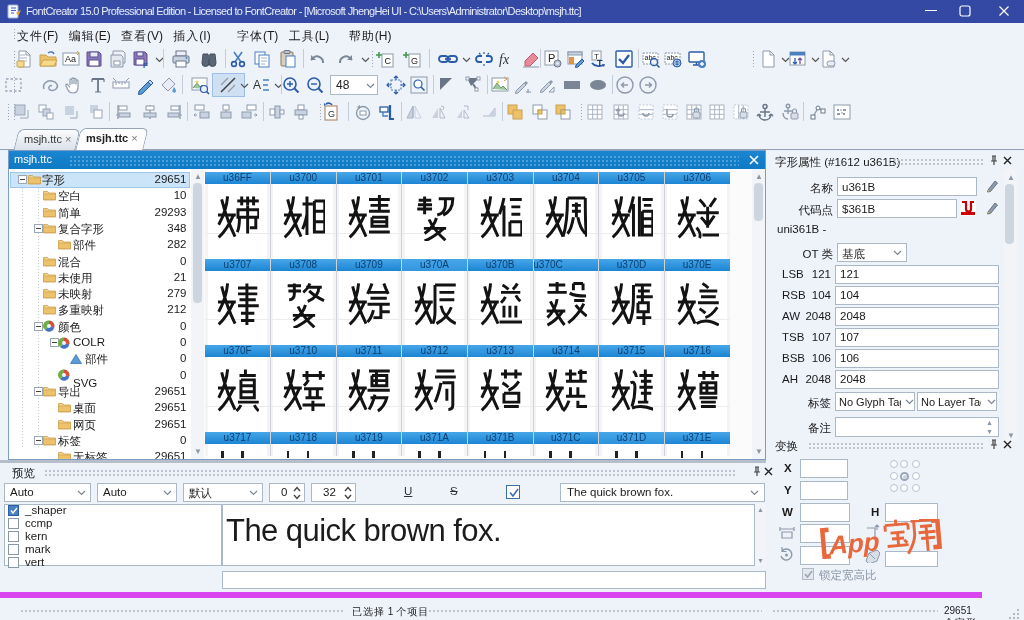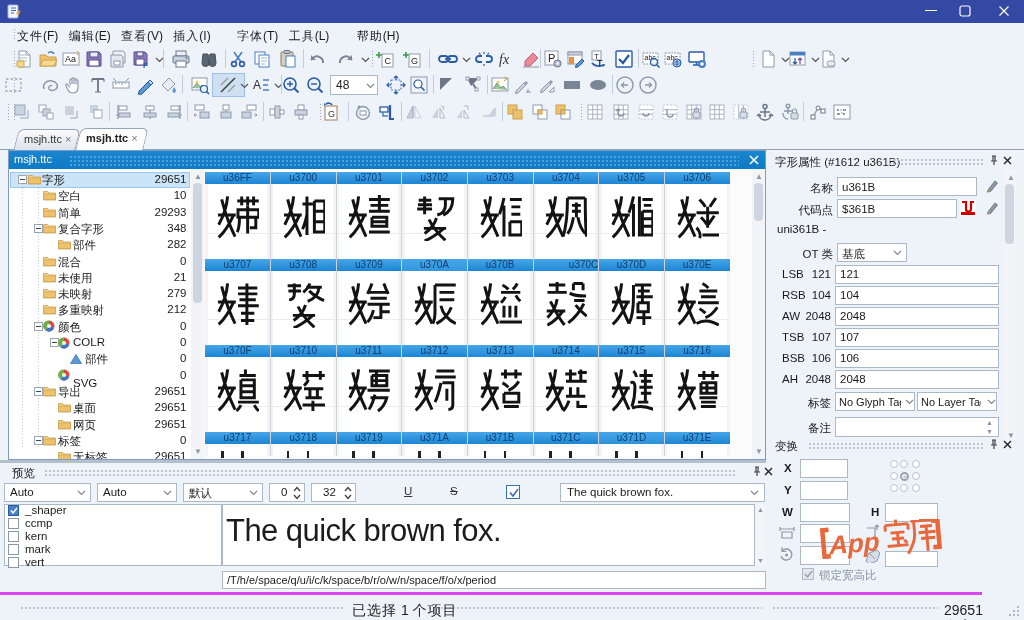--- a/index.html
+++ b/index.html
@@ -12,38 +12,39 @@
 .cjk{letter-spacing:1px}
 </style></head>
 <body>
 
 <div class="abs" id="titlebar" style="left:0;top:0;width:1024px;height:23px;background:#3349a4">
   <svg class="abs" style="left:7px;top:4px" width="15" height="15" viewBox="0 0 15 15">
     <rect x="1" y="1" width="10" height="13" rx="1" fill="#f5f8ff" stroke="#9db0e0"></rect>
     <path d="M4 4h5M4 6.5h5M4 9h3" stroke="#3a62c0" stroke-width="1.2"></path>
     <path d="M9 9 L14 6 L11.5 11.5 Z" fill="#e8a33d"></path>
   </svg>
+  <div class="abs" style="left:26px;top:5px;font-size:11px;letter-spacing:-0.65px;color:#e8ecf8;white-space:nowrap">FontCreator 15.0 Professional Edition - Licensed to FontCreator - [Microsoft JhengHei UI - C:\Users\Administrator\Desktop\msjh.ttc]</div>
   <div class="abs" style="left:925px;top:10px;width:12px;height:1.4px;background:#fff"></div>
   <svg class="abs" style="left:959px;top:5px" width="12" height="12" viewBox="0 0 12 12">
       <rect x="1" y="1" width="10" height="10" fill="none" stroke="#fff" stroke-width="1.2" rx="2"></rect>
     </svg>
   <svg class="abs" style="left:998px;top:5px" width="12" height="12" viewBox="0 0 12 12">
       <path d="M1.5 1.5 L10.5 10.5 M10.5 1.5 L1.5 10.5" stroke="#fff" stroke-width="1.2"></path>
     </svg>
 </div>
 
 <div class="abs" id="menubar" style="left:0;top:23px;width:1024px;height:23px;background:#eef2f9;font-size:12px;color:#1a1a1a">
   <div class="grip" style="left:13px;top:5px;height:13px"></div>
   <div class="abs" style="left:17px;top:5px;white-space:nowrap">
     <span style="margin-right:7px"><span class="cjk">文件</span>(F)</span>
     <span style="margin-right:7px"><span class="cjk">编辑</span>(E)</span>
     <span style="margin-right:7px"><span class="cjk">查看</span>(V)</span>
     <span style="margin-right:23px"><span class="cjk">插入</span>(I)</span>
     <span style="margin-right:7px"><span class="cjk">字体</span>(T)</span>
-    <span style="margin-right:24px"><span class="cjk">工具</span>(L)</span>
+    <span style="margin-right:16px"><span class="cjk">工具</span>(L)</span>
     <span style="margin-right:7px"><span class="cjk">帮助</span>(H)</span>
   </div>
 </div>
 
 <div class="abs" id="toolbar1" style="left:0;top:46px;width:1024px;height:26px">
     <div class="grip" style="left:13px;top:4px;height:18px"></div>
 <svg class="abs" style="left:14px;top:3px" width="20" height="20" viewBox="0 0 20 20">
       <path d="M5 2 h7 l4 4 v12 h-11 z" fill="#fff" stroke="#8d9aab"></path>
       <path d="M12 2 v4 h4" fill="none" stroke="#8d9aab"></path>
       <path d="M6 6h5M6 9h7M6 12h7" stroke="#a8b4c4" stroke-width="1"></path>
@@ -755,21 +756,21 @@
 <div class="abs" style="left:460.6px;top:63.7px;width:65.0px;height:1px;background:#ececec"></div>
 <svg class="abs" style="left:472.6px;top:26.0px" width="42" height="46" viewBox="0 0 56 62">
         <path d="M14 2 C13 14 10 26 2 40 M1 27 L25 27 M6 6 C10 22 16 40 24 56 M22 27 C17 38 10 50 2 57" fill="none" stroke="#131313" stroke-width="4.0" stroke-linecap="butt"></path>
         <path d="M30 6 C34 10 36 12 38 16 M52 4 C48 10 46 12 44 16 M26 24 H56 M41 16 V44 M32 30 C36 34 38 36 40 40 M50 28 C46 34 44 36 42 40 M26 44 C30 48 32 54 30 58 M34 54 H58" fill="none" stroke="#131313" stroke-width="4.0" stroke-linecap="butt"></path>
       </svg>
 <div class="abs" style="left:1.0px;top:89.7px;width:65.0px;height:12px;background:linear-gradient(#47a6e8,#1c85d3);font-size:10px;color:#0b3e71;text-align:center;line-height:12px">u3707</div>
 <div class="abs" style="left:66.7px;top:89.7px;width:65.0px;height:12px;background:linear-gradient(#47a6e8,#1c85d3);font-size:10px;color:#0b3e71;text-align:center;line-height:12px">u3708</div>
 <div class="abs" style="left:132.3px;top:89.7px;width:65.0px;height:12px;background:linear-gradient(#47a6e8,#1c85d3);font-size:10px;color:#0b3e71;text-align:center;line-height:12px">u3709</div>
 <div class="abs" style="left:198.0px;top:89.7px;width:65.0px;height:26px;background:linear-gradient(#47a6e8,#1c85d3);font-size:10px;color:#0b3e71;text-align:center;line-height:12px">u370A</div>
 <div class="abs" style="left:263.6px;top:89.7px;width:65.0px;height:12px;background:linear-gradient(#47a6e8,#1c85d3);font-size:10px;color:#0b3e71;text-align:center;line-height:12px">u370B</div>
-<div class="abs" style="left:329.3px;top:89.7px;width:65.0px;height:14px;background:linear-gradient(#47a6e8,#1c85d3);font-size:10px;color:#0b3e71;text-align:right;line-height:12px">u370C</div>
+<div class="abs" style="left:329.3px;top:89.7px;width:65.0px;height:14px;background:linear-gradient(#47a6e8,#1c85d3);font-size:10px;color:#0b3e71;text-align:left;line-height:12px">u370C</div>
 <div class="abs" style="left:395.0px;top:89.7px;width:65.0px;height:12px;background:linear-gradient(#47a6e8,#1c85d3);font-size:10px;color:#0b3e71;text-align:center;line-height:12px">u370D</div>
 <div class="abs" style="left:460.6px;top:89.7px;width:65.0px;height:12px;background:linear-gradient(#47a6e8,#1c85d3);font-size:10px;color:#0b3e71;text-align:center;line-height:12px">u370E</div>
 <div class="abs" style="left:1.0px;top:101.7px;width:65.0px;height:74.7px;background:#f4f4f4"></div>
 <div class="abs" style="left:3.5px;top:101.7px;width:59.7px;height:74.7px;background:#fff"></div>
 <div class="abs" style="left:1.0px;top:150.4px;width:65.0px;height:1px;background:#ececec"></div>
 <svg class="abs" style="left:13.0px;top:112.7px" width="42" height="46" viewBox="0 0 56 62">
         <path d="M14 2 C13 14 10 26 2 40 M1 27 L25 27 M6 6 C10 22 16 40 24 56 M22 27 C17 38 10 50 2 57" fill="none" stroke="#131313" stroke-width="4.0" stroke-linecap="butt"></path>
         <path d="M28 8 H54 M28 16 H54 M40 2 V24 M30 24 H52 M28 32 H56 M40 24 V58 M32 42 H50 M32 52 H50" fill="none" stroke="#131313" stroke-width="4.0" stroke-linecap="butt"></path>
       </svg>
 <div class="abs" style="left:66.7px;top:101.7px;width:65.0px;height:74.7px;background:#f4f4f4"></div>
@@ -1130,24 +1131,23 @@
 <div class="abs" style="left:8px;top:84px;width:11px;height:11px;background:#fff;border:1px solid #8a97a6"></div>
 <div class="abs" style="left:25px;top:83px">mark</div>
 <div class="abs" style="left:8px;top:97px;width:11px;height:11px;background:#fff;border:1px solid #8a97a6"></div>
 <div class="abs" style="left:25px;top:96px">vert</div>
 <div class="abs" style="left:222px;top:44px;width:533px;height:62px;background:#fff;border:1px solid #abb8c6"></div>
 <div class="abs" style="left:226px;top:53px;font-size:31px;letter-spacing:-0.55px;color:#1c1c1c;white-space:nowrap">The quick brown fox.</div>
 <div class="abs" style="left:755px;top:44px;width:11px;height:62px;background:#f2f4f7"></div>
 <div class="abs" style="left:757px;top:46px;color:#8a97a6;font-size:7px">▲</div>
 <div class="abs" style="left:757px;top:97px;color:#8a97a6;font-size:7px">▼</div>
 <div class="fld" style="left:222px;top:111px;width:544px;height:18px"></div>
-<div class="abs" style="left:227px;top:114px;font-size:11px">/T/h/e/space/q/u/i/c/k/space/b/r/o/w/n/space/f/o/x/period</div>
 </div>
 
-<div class="abs" id="statusbar" style="left:0;top:592px;width:982px;height:28px;background:#eef2f9;border-top:3px solid #d946ef;font-size:14px;color:#222">
+<div class="abs" id="statusbar" style="left:0;top:592px;width:982px;height:28px;background:#eef2f9;border-top:6px solid #d946ef;font-size:10px;color:#222">
   <div class="abs dots" style="left:20px;top:11px;width:325px;height:5px"></div>
   <div class="abs dots" style="left:428px;top:11px;width:334px;height:5px"></div>
   <div class="abs dots" style="left:772px;top:11px;width:166px;height:5px"></div>
   <div class="abs" style="left:352px;top:7px"><span class="cjk">已选择</span> 1 <span class="cjk">个项目</span></div>
   <div class="abs" style="left:944px;top:7px">29651 <span class="cjk">个字形</span></div>
   <svg class="abs" style="left:1008px;top:10px" width="12" height="12" viewBox="0 0 12 12">
       <g fill="#9aa6b5">
         <circle cx="10" cy="2" r="1"></circle>
         <circle cx="10" cy="6" r="1"></circle>
         <circle cx="10" cy="10" r="1"></circle>

